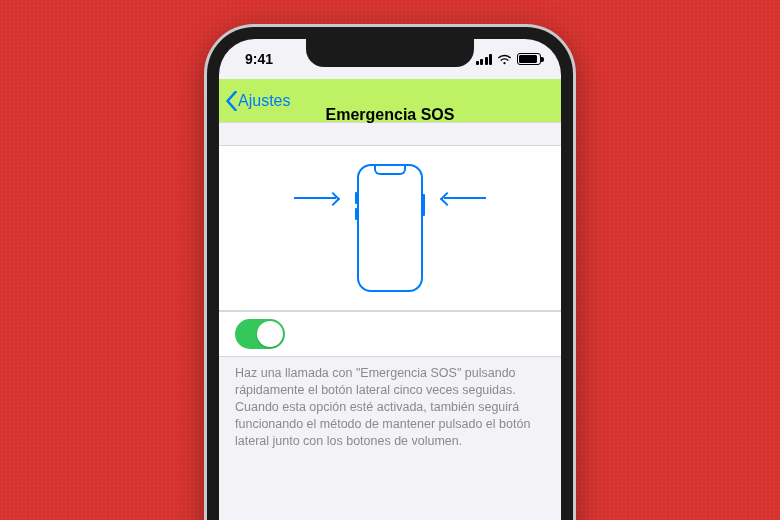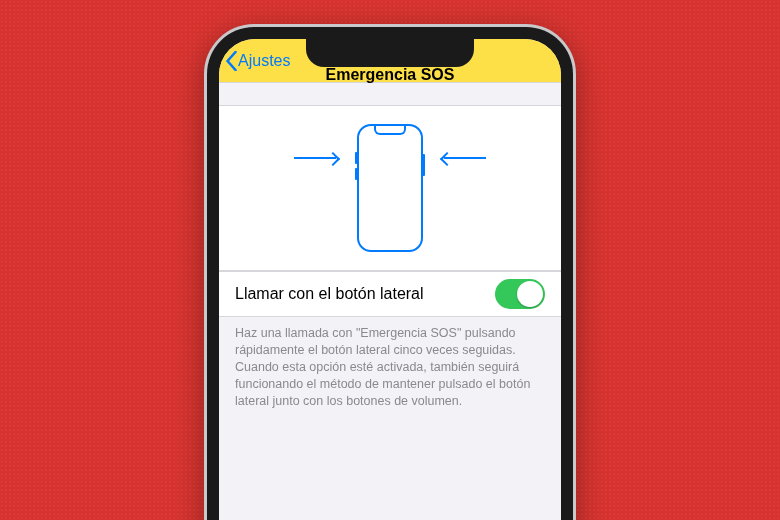--- a/index.html
+++ b/index.html
@@ -95,21 +95,21 @@
   .batt {
     position: relative; width: 24px; height: 12px;
     border: 1.3px solid #000; border-radius: 3px;
   }
   .batt::after { content:""; position:absolute; right:-3.5px; top:3px; width:2.5px; height:5px; background:#000; border-radius:0 2px 2px 0; }
   .batt i { display:block; width:18px; height:7.5px; background:#000; border-radius:1.5px; margin:1px; }
   
   .nav-bar {
     position: relative;
     height: 44px;
-    background: #fde047;
+    background: #bef264;
     border-bottom: 0.5px solid var(--ios-sep);
     display: flex;
     align-items: center;
     justify-content: center;
   }
   .nav-title {
     font-size: 16px;
     font-weight: 600;
     color: #000;
     margin-top: 28px;
@@ -197,20 +197,37 @@
   }
 </style>
 </head>
 <body>
 
 <div class="phone-frame">
   <div class="phone-inner">
     <div class="screen">
       <div class="notch"></div>
 
+      <div class="status-bar">
+        <div class="status-left">9:41</div>
+        <div class="status-right">
+          <div class="signal">
+              <i></i>
+              <i></i>
+              <i></i>
+              <i></i>
+            </div>
+          <svg class="wifi-icon" viewBox="0 0 16 12">
+            <path d="M8 11.2 a1.2 1.2 0 1 0 0-2.4 1.2 1.2 0 0 0 0 2.4z M4.4 7.6a5 5 0 0 1 7.2 0l1.1-1.1a6.6 6.6 0 0 0-9.4 0z M1.8 5a8.7 8.7 0 0 1 12.4 0l1.1-1.1a10.3 10.3 0 0 0-14.6 0z" fill="#000"></path>
+          </svg>
+          <div class="batt">
+              <i></i>
+            </div>
+        </div>
+      </div>
 
       <div class="nav-bar">
         <div class="nav-back">
           <svg viewBox="0 0 12 20">
             <polyline points="10,1 2,10 10,19" fill="none" stroke="#007aff" stroke-width="2.6" stroke-linecap="round" stroke-linejoin="round"></polyline>
           </svg>
           <span>Ajustes</span>
         </div>
         <div class="nav-title">Emergencia SOS</div>
       </div>
@@ -223,21 +240,20 @@
             <div class="illus-phone">
               <span class="vol-btn a"></span>
               <span class="vol-btn b"></span>
               <span class="side-btn"></span>
             </div>
             <div class="arrow right"></div>
           </div>
         </div>
 
         <div class="cell">
-          <span>Llamar con el botón lateral</span>
           <div class="switch"></div>
         </div>
         <div class="footer-text">Haz una llamada con "Emergencia SOS" pulsando rápidamente el botón lateral cinco veces seguidas. Cuando esta opción esté activada, también seguirá funcionando el método de mantener pulsado el botón lateral junto con los botones de volumen.</div>
 
       </div>
     </div>
   </div>
 </div>
 
 </body></html>

